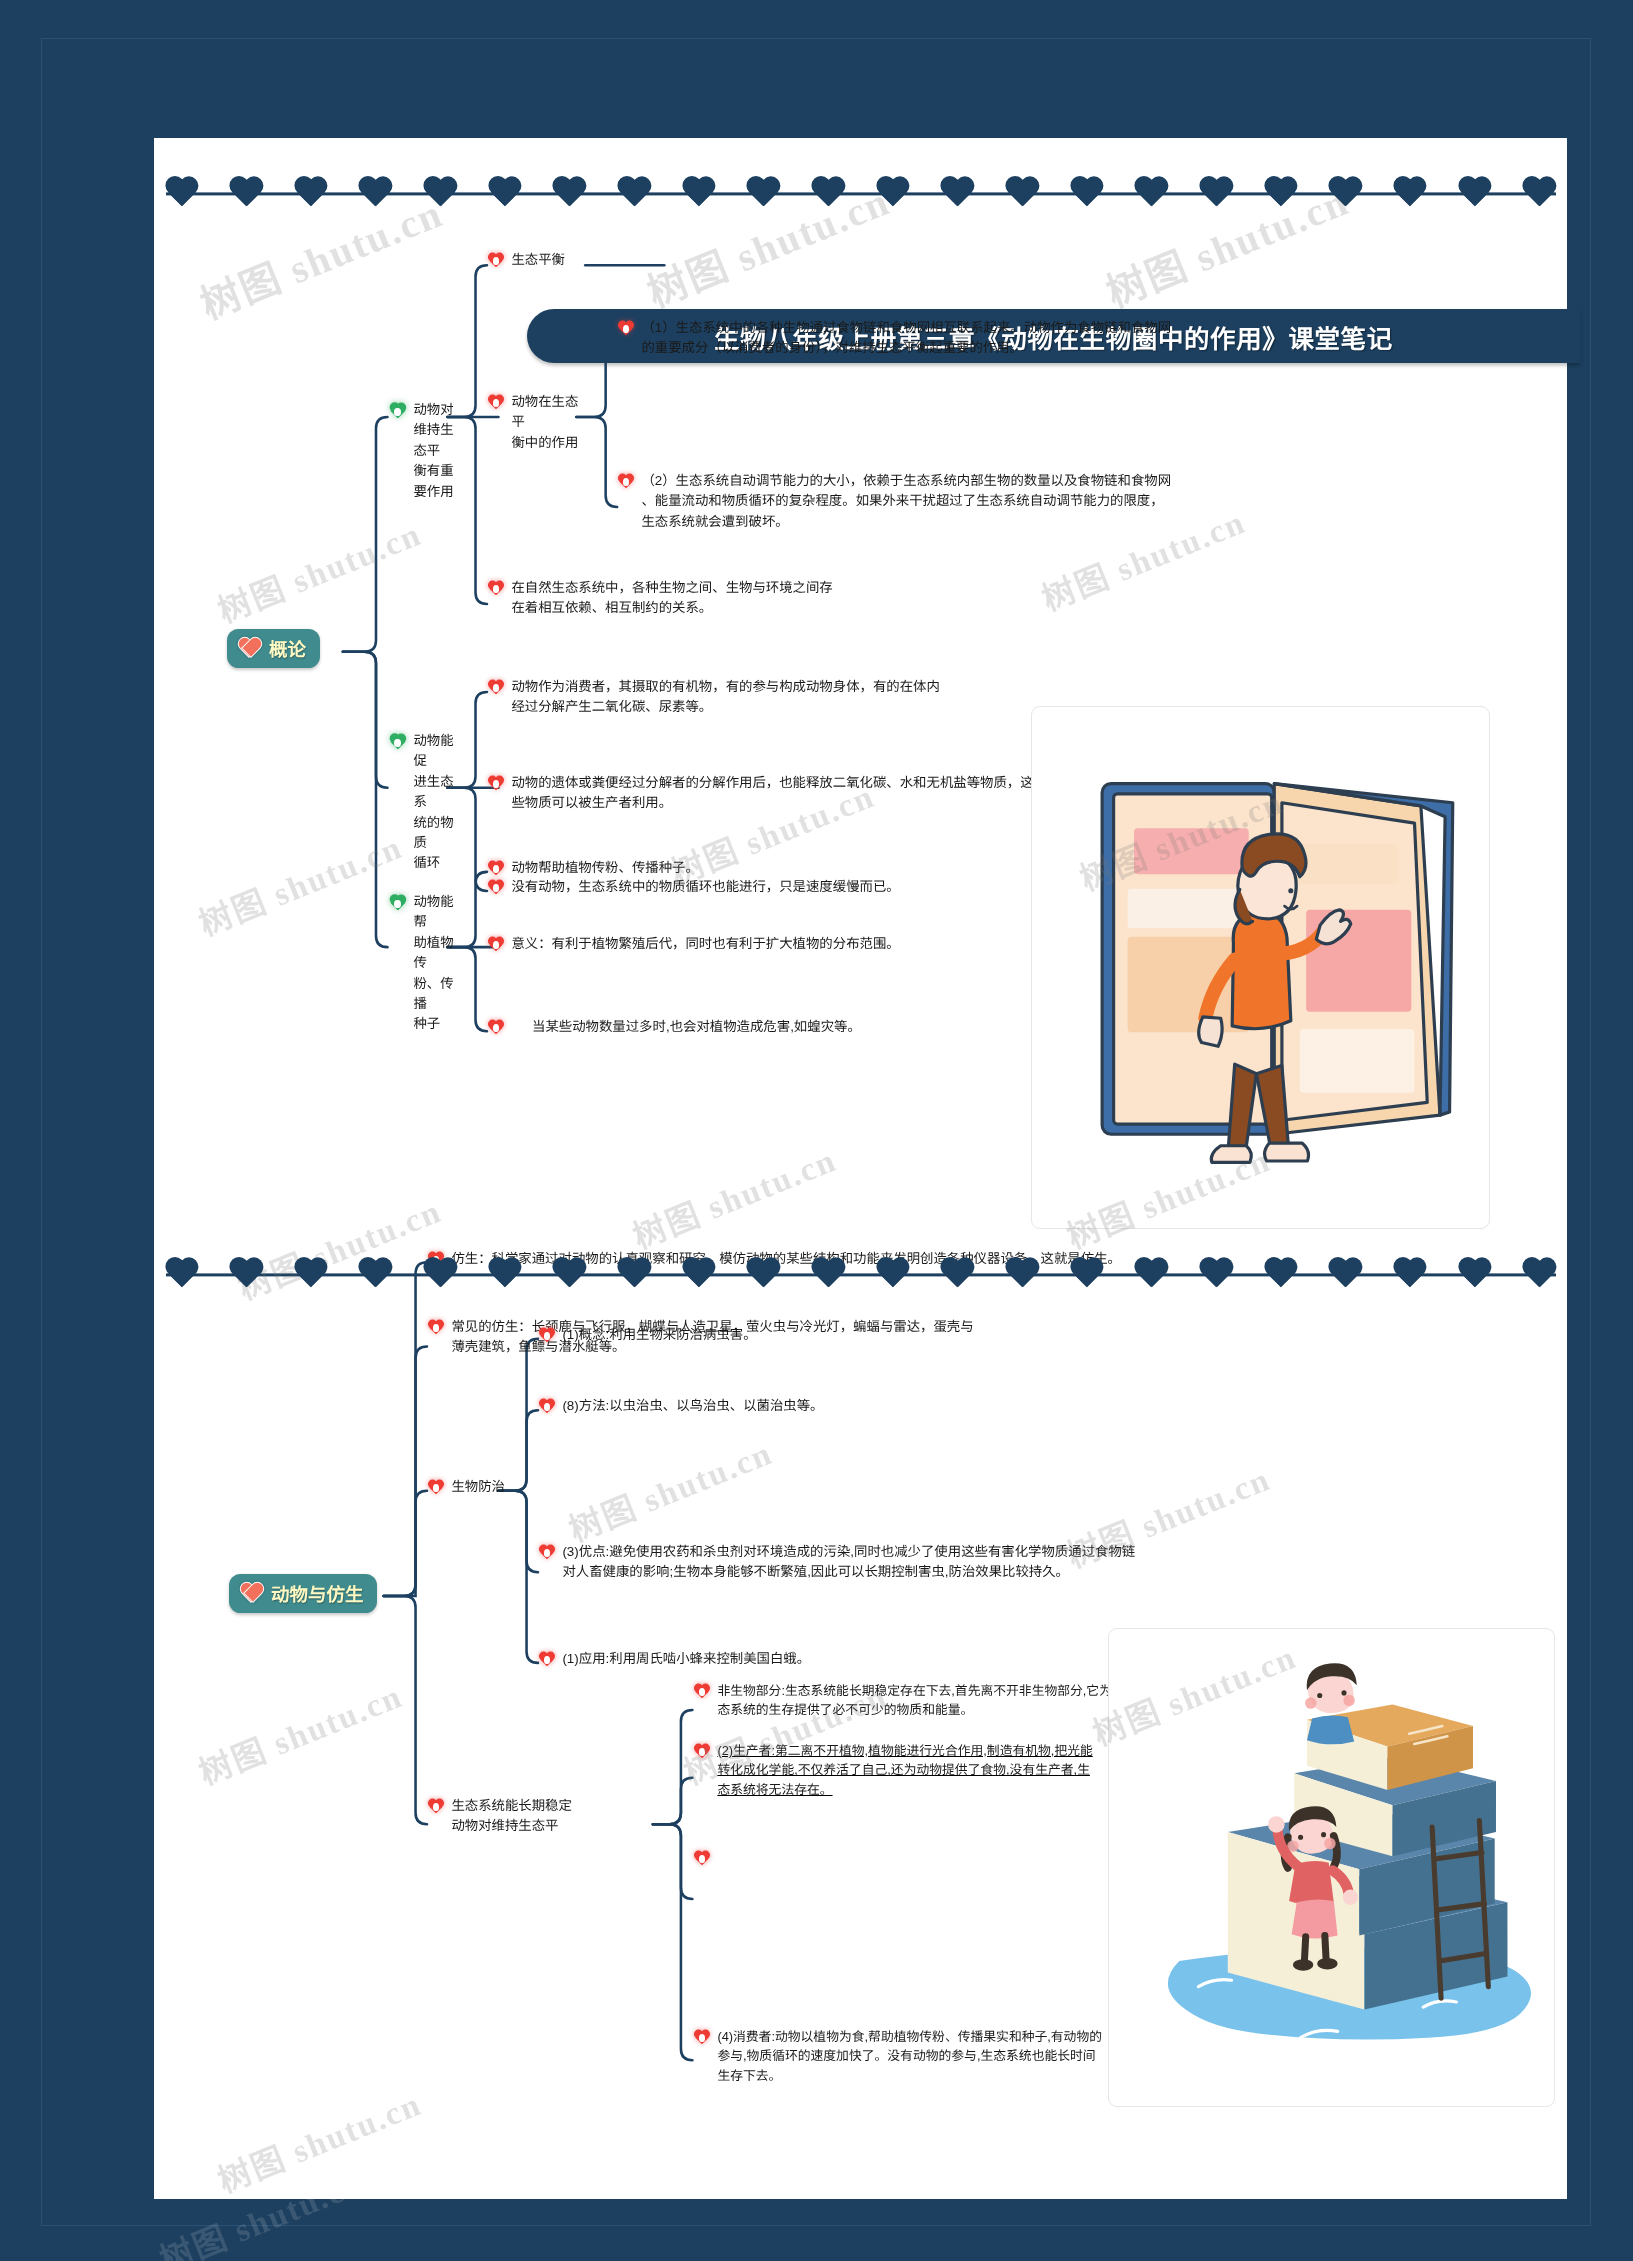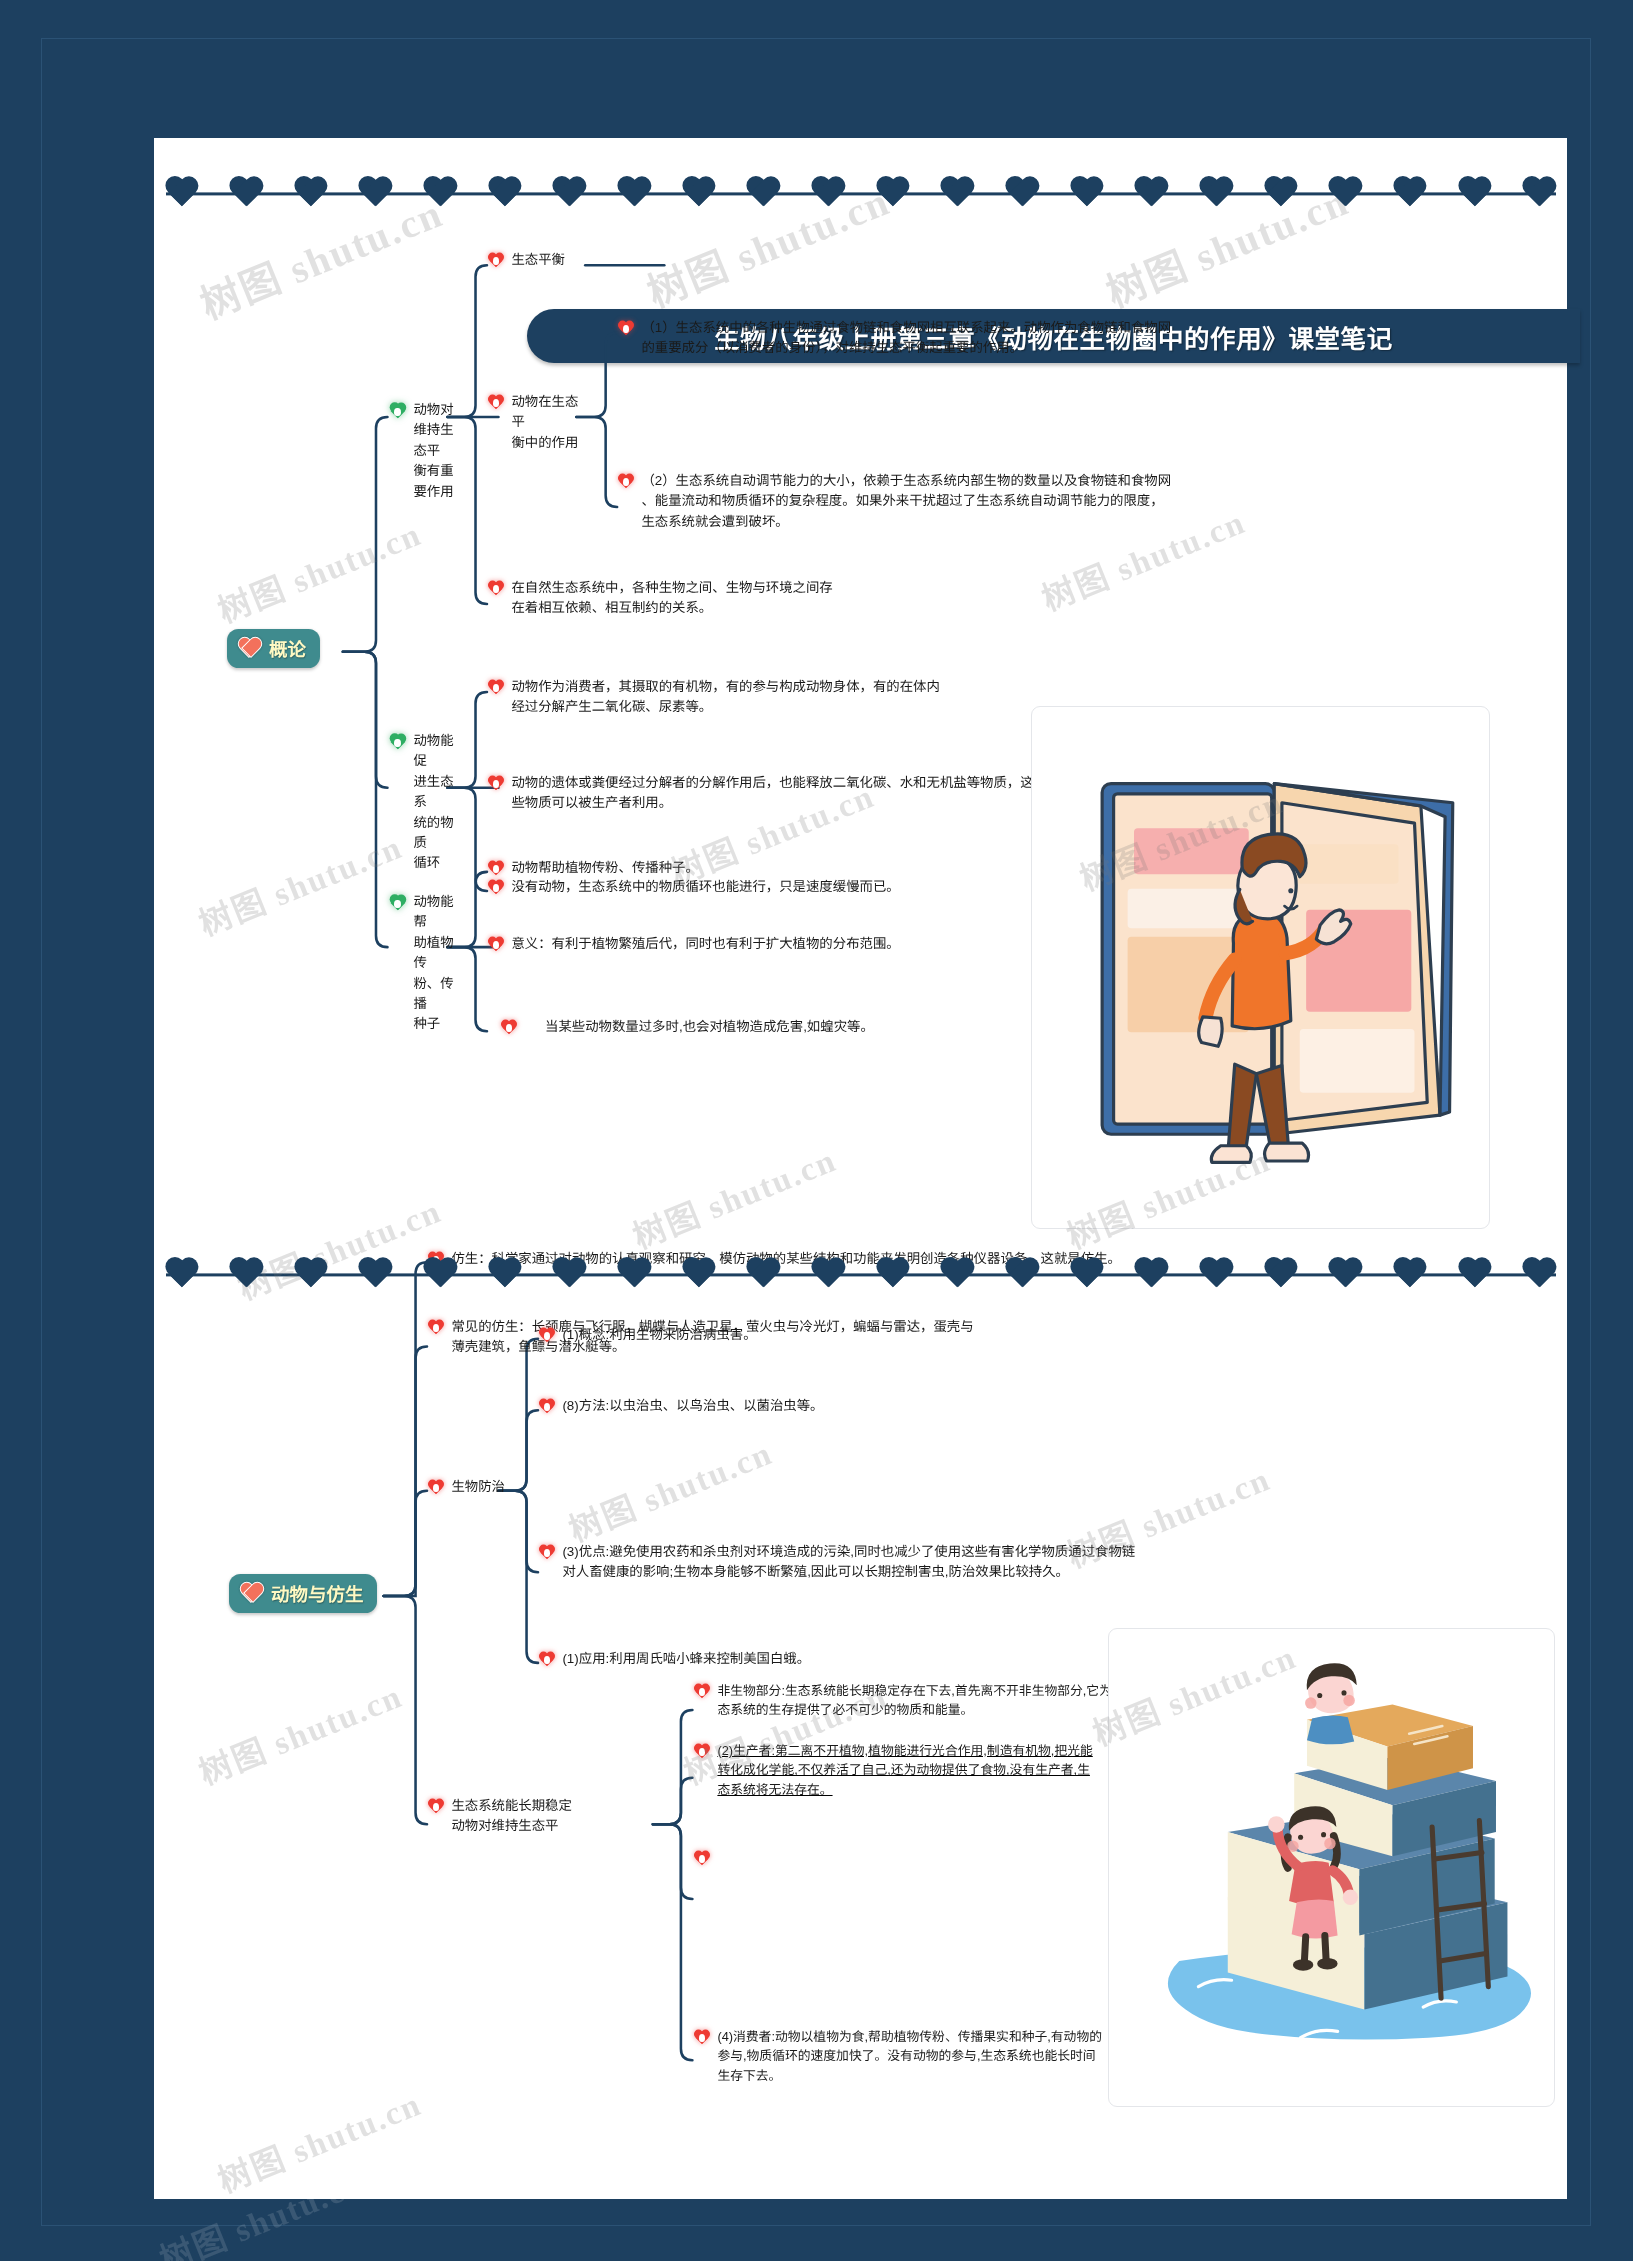--- a/index.html
+++ b/index.html
@@ -350,21 +350,21 @@
               <i class="hole"></i>
             </span>
           <span class="txt">动物帮助植物传粉、传播种子。</span>
         </div>
         <div class="node" style="left:333px; top:796px; width:574px;">
           <span class="icon-heart-red">
               <i class="hole"></i>
             </span>
           <span class="txt">意义：有利于植物繁殖后代，同时也有利于扩大植物的分布范围。</span>
         </div>
-        <div class="node" style="left:346px; top:879px; width:574px;gap:27px;">
+        <div class="node" style="left:333px; top:879px; width:574px;gap:27px;">
           <span class="icon-heart-red">
               <i class="hole"></i>
             </span>
           <span class="txt">当某些动物数量过多时,也会对植物造成危害,如蝗灾等。</span>
         </div>
 
         <div class="illus-box" style="left:877px; top:568px; width:459px; height:523px;">
           <svg viewBox="0 0 720 820" width="459" height="523">
 
             <g stroke="#2d3e50" stroke-width="5" stroke-linejoin="round">

